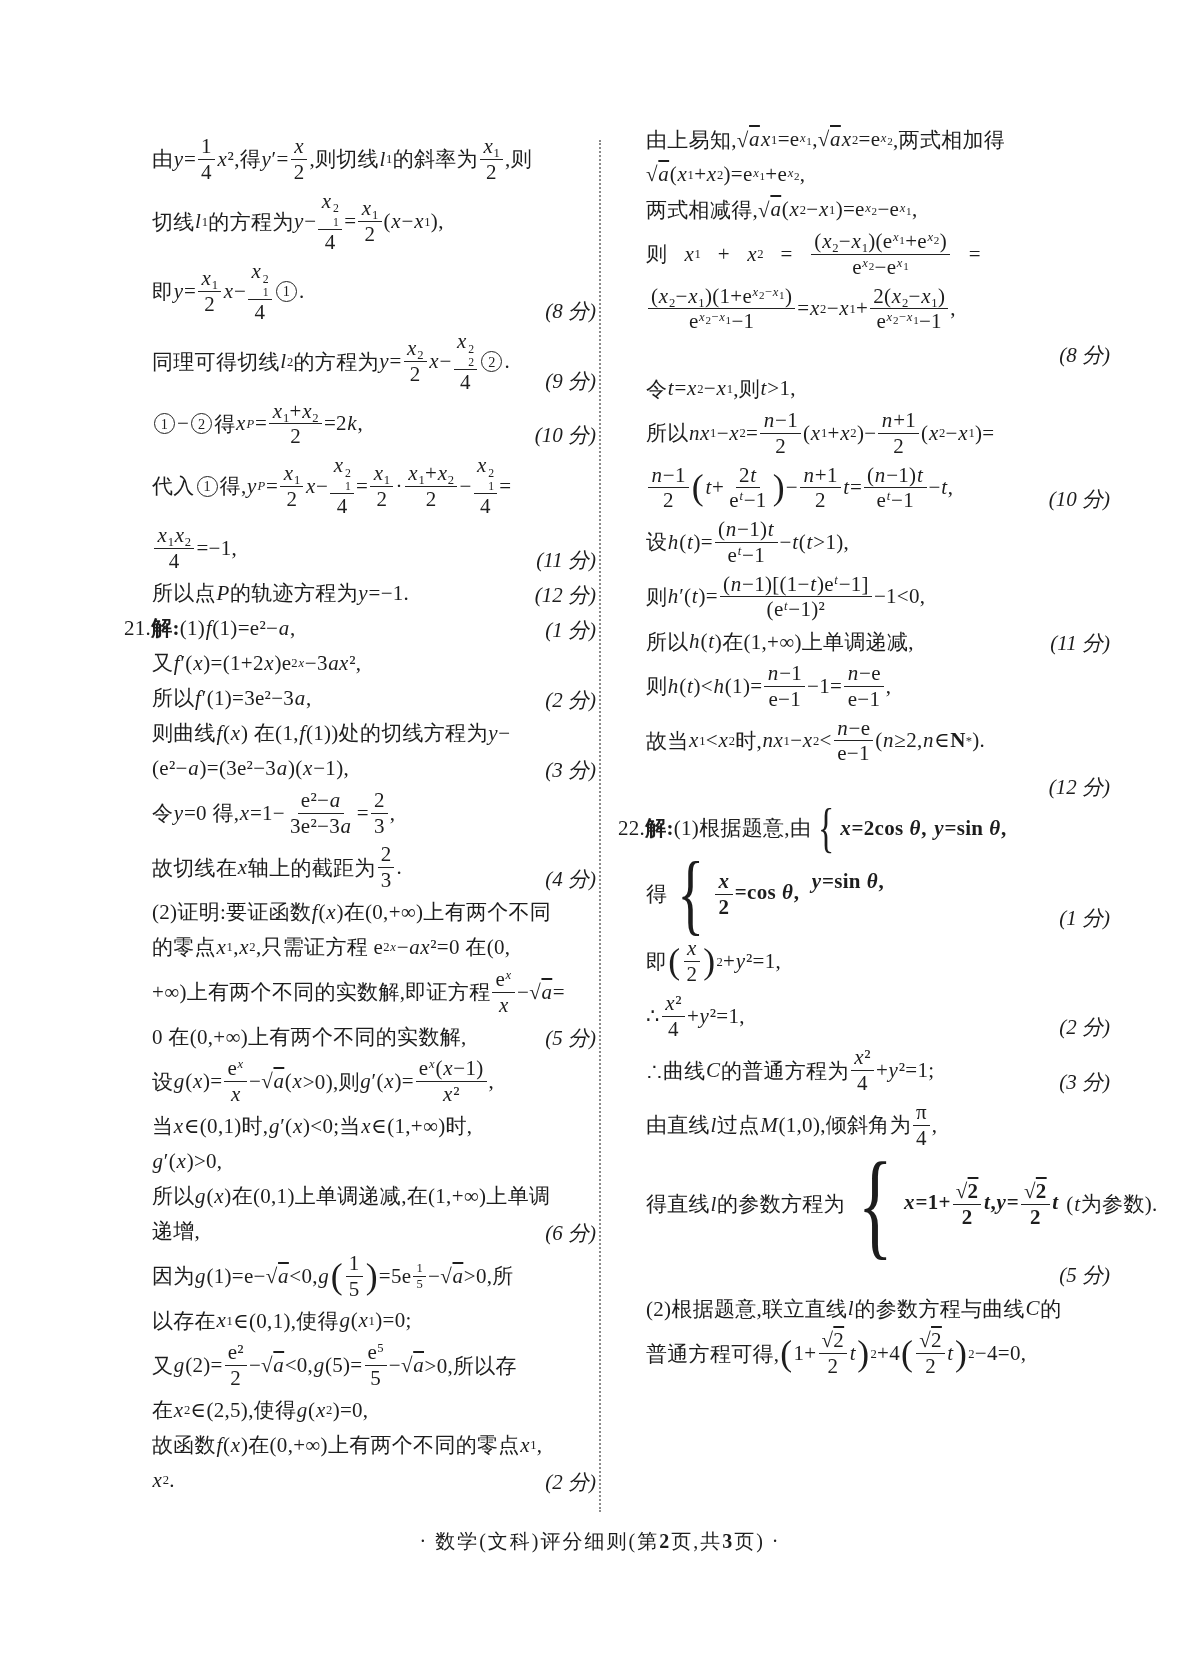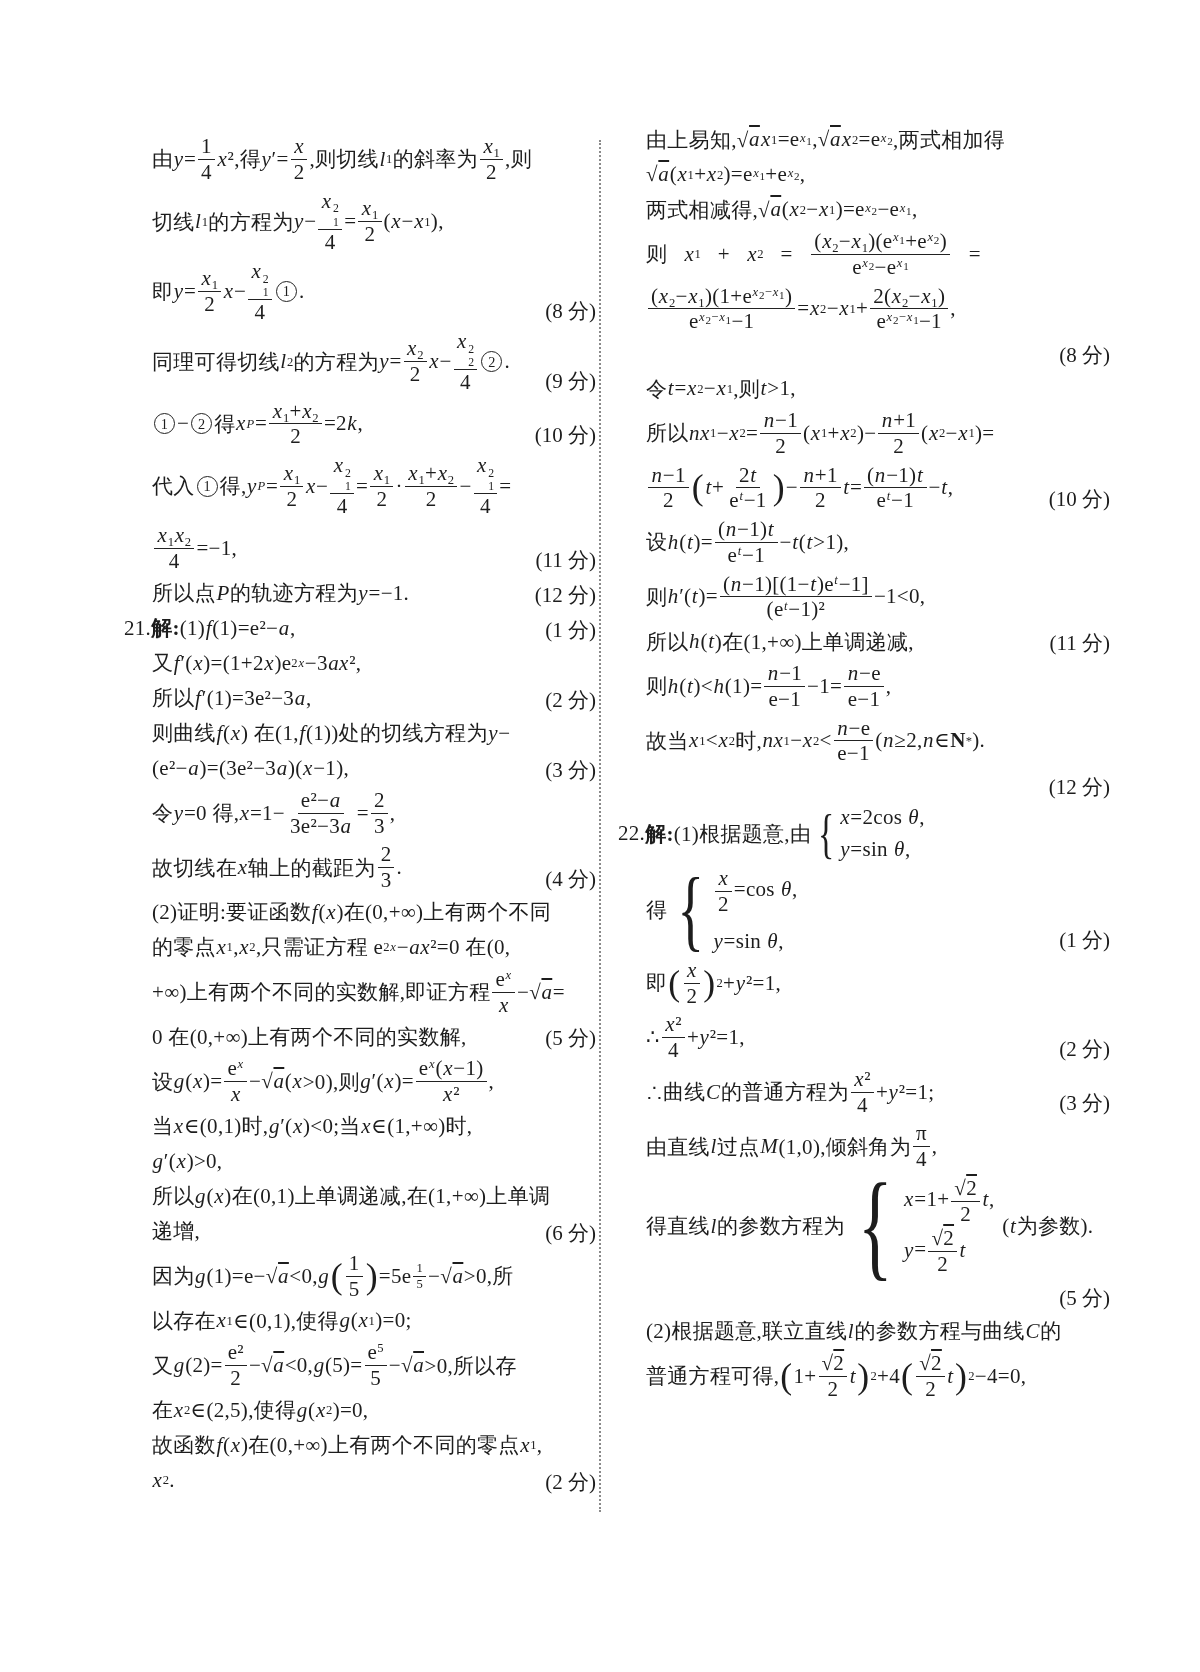--- a/index.html
+++ b/index.html
@@ -5,39 +5,39 @@
   html,body{margin:0;padding:0;background:#fff;}
   .page{position:relative;width:1200px;height:1672px;background:#fff;overflow:hidden;
         font-family:"Liberation Serif","DejaVu Serif",serif;color:#1d1d1d;font-size:21px;}
   .col{position:absolute;}
   .col-left{left:124px;top:130px;width:472px;}
   .col-right{left:618px;top:120px;width:492px;}
   .divider{position:absolute;left:599px;top:140px;height:1372px;border-left:2px dotted #8a8a8a;}
   .line{display:flex;align-items:center;margin:4px 0;min-height:31px;padding-left:28px;}
   .line.hang{padding-left:0;}
   .mc{white-space:nowrap;letter-spacing:.3px;display:inline-flex;align-items:center;}
-  .score{margin-left:auto;white-space:nowrap;padding-left:10px;align-self:flex-end;}
+  .score{margin-left:auto;white-space:nowrap;padding-left:10px;align-self:flex-end;font-style:italic;}
   i{font-style:italic;padding:0 .5px;}
   sup,sub{font-size:60%;line-height:0;}
   sub{vertical-align:-.3em;}
   sup{vertical-align:.55em;}
   sup sub,sub sub{font-size:88%;vertical-align:-.25em;}
   .f{display:inline-flex;flex-direction:column;align-items:center;vertical-align:middle;
      margin:0 2px;line-height:1.18;text-align:center;}
   .f .n{display:block;border-bottom:1.4px solid #222;padding:0 3px;}
   .f .d{display:block;padding:0 3px;}
   .r{text-decoration:overline;}
   .s2{display:inline-flex;flex-direction:column;font-size:56%;line-height:1.12;
       vertical-align:-.42em;margin-left:1px;text-align:left;}
   .bp{font-size:170%;font-weight:300;line-height:.7;margin:0 1px;align-self:center;}
   .cn{display:inline-flex;align-items:center;justify-content:center;width:19px;height:19px;
       border:1.3px solid #222;border-radius:50%;font-size:68%;vertical-align:middle;
       margin:0 2px;line-height:1;}
   .cs,.csb,.csx{display:inline-flex;align-items:center;vertical-align:middle;margin:0 2px;}
-  .cl{display:inline-flex;flex-direction:column;align-items:flex-start;}
+  .cl{display:inline-flex;align-items:flex-start;font-weight:bold;}
   .cb{font-weight:200;line-height:.85;transform:scaleX(.62);transform-origin:center;}
   .cs  .cb{font-size:260%;}
   .csb .cb{font-size:430%;}
   .csx .cb{font-size:560%;}
   .cs  .cl{gap:7px;}
   .csb .cl{gap:12px;}
   .csx .cl{}
   .footer{position:absolute;left:0;top:1528px;width:100%;text-align:center;
           font-size:20px;letter-spacing:2px;}
 </style>
@@ -408,13 +408,14 @@
       <div class="line">
         <span class="mc">普通方程可得,<span class="bp">(</span>1+<span class="f">
             <span class="n">√<span class="r">2</span></span>
             <span class="d">2</span>
           </span><i>t</i><span class="bp">)</span><sup>2</sup>+4<span class="bp">(</span><span class="f">
             <span class="n">√<span class="r">2</span></span>
             <span class="d">2</span>
           </span><i>t</i><span class="bp">)</span><sup>2</sup>−4=0,</span>
       </div>
     </div>
+  <div class="footer">· 数学(文科)评分细则(第<b>2</b>页,共<b>3</b>页) ·</div>
 </div>
 
 </body></html>

